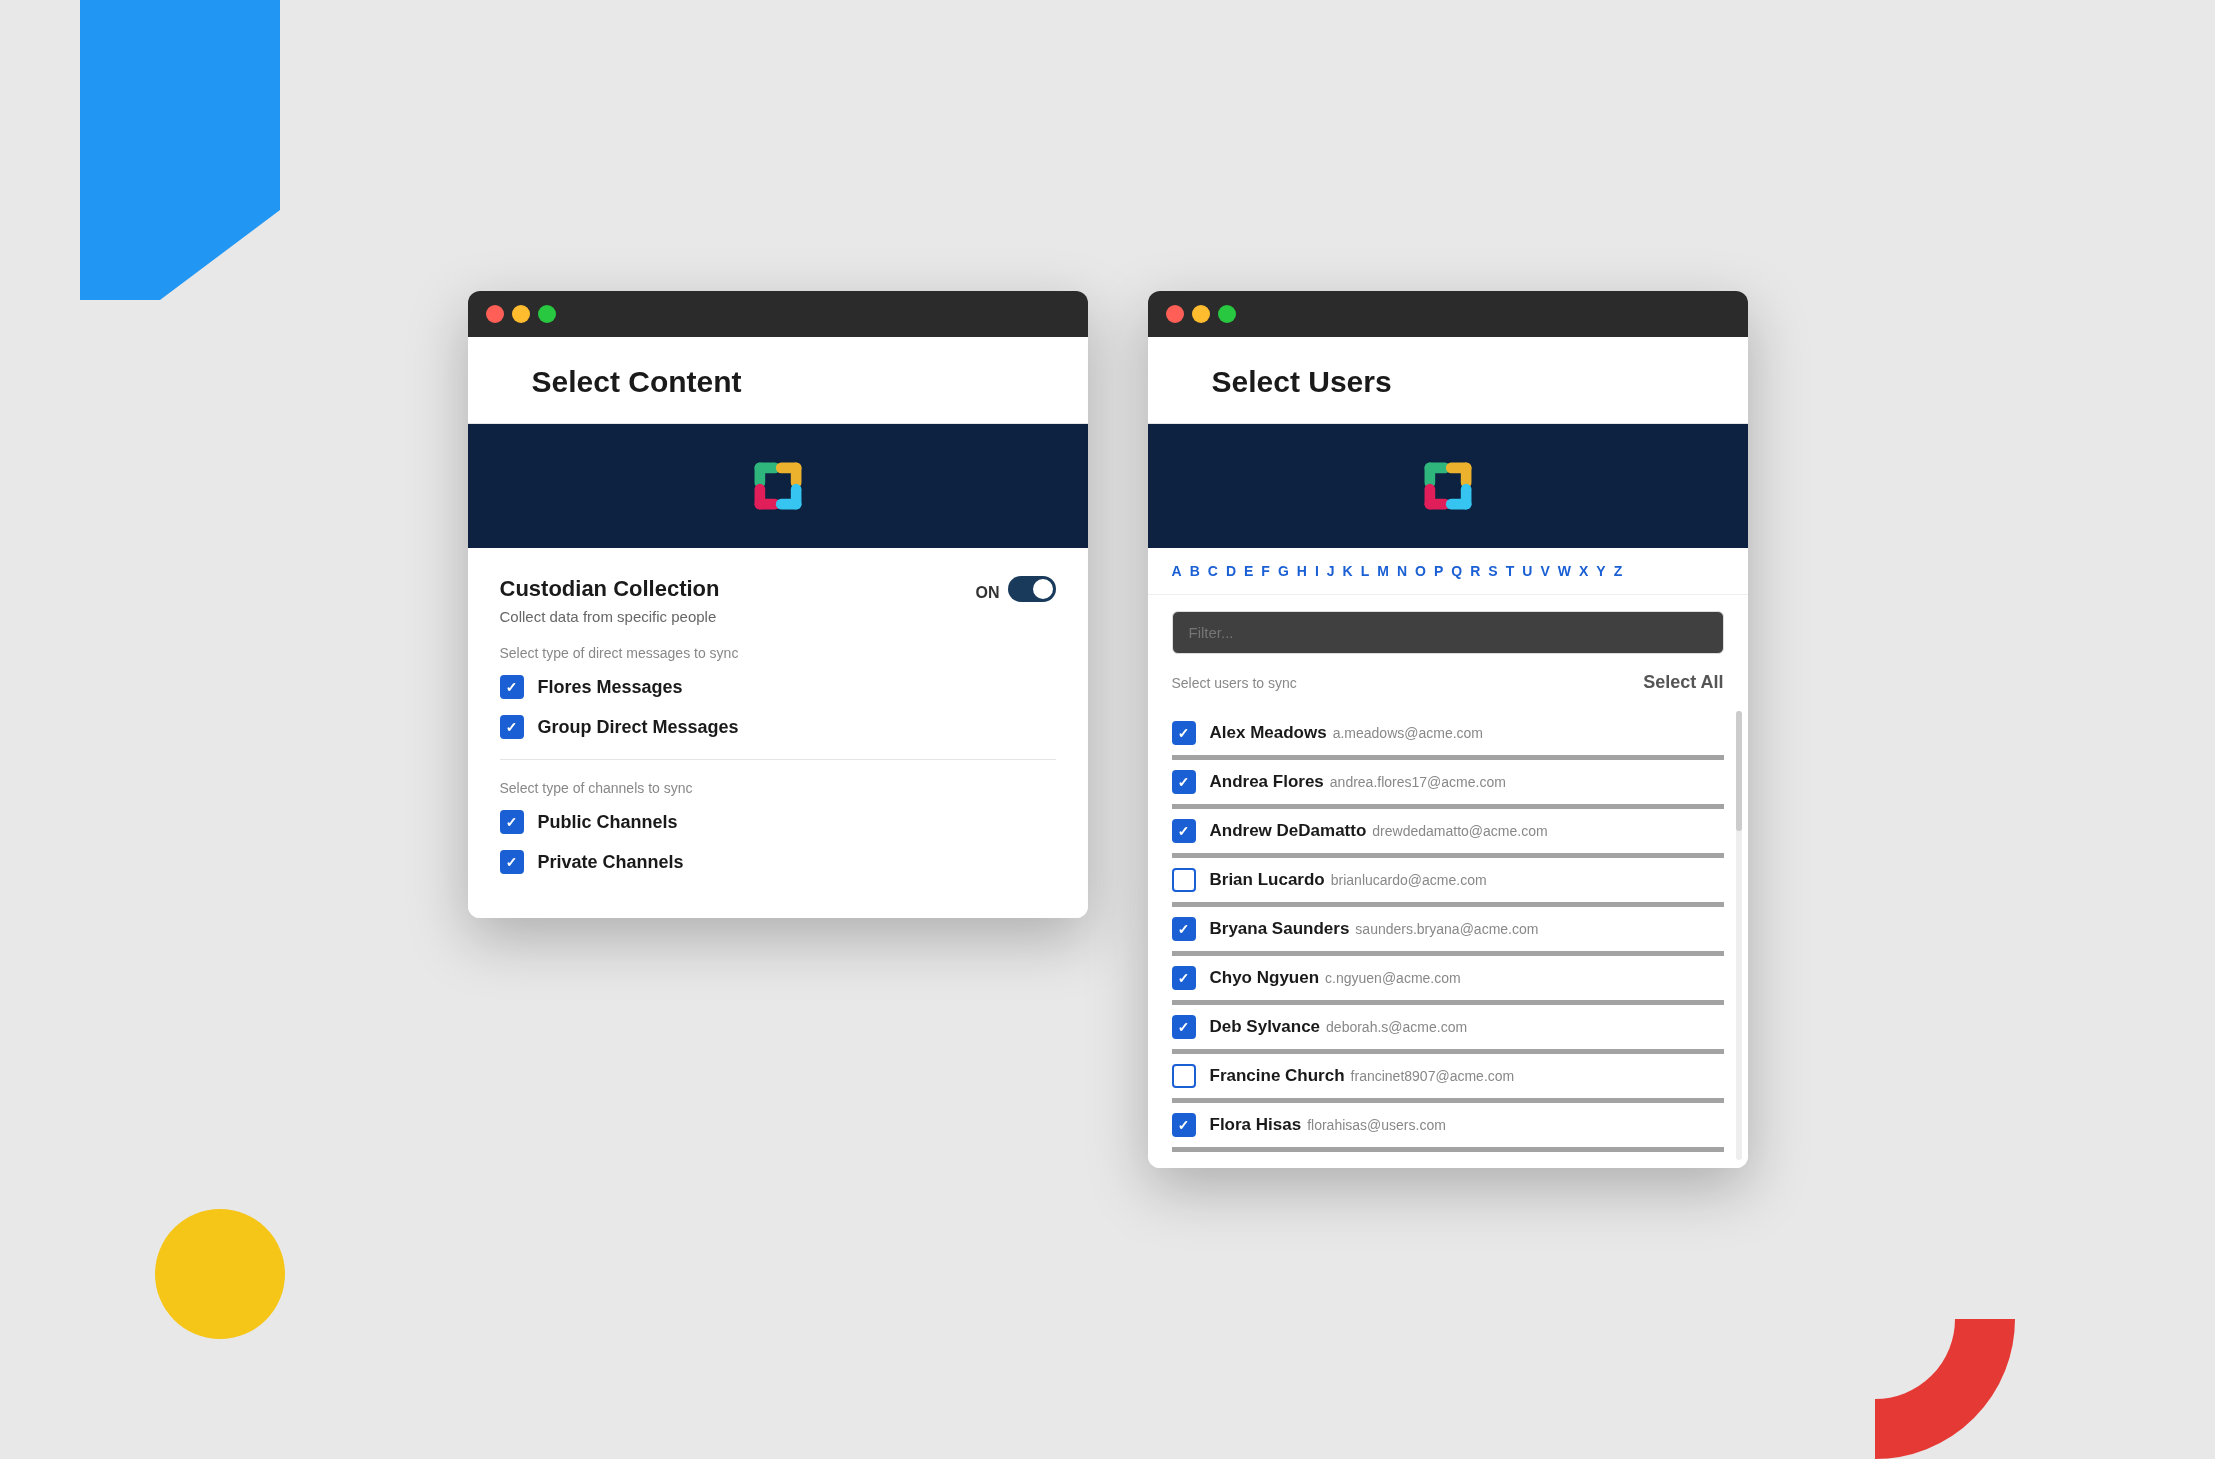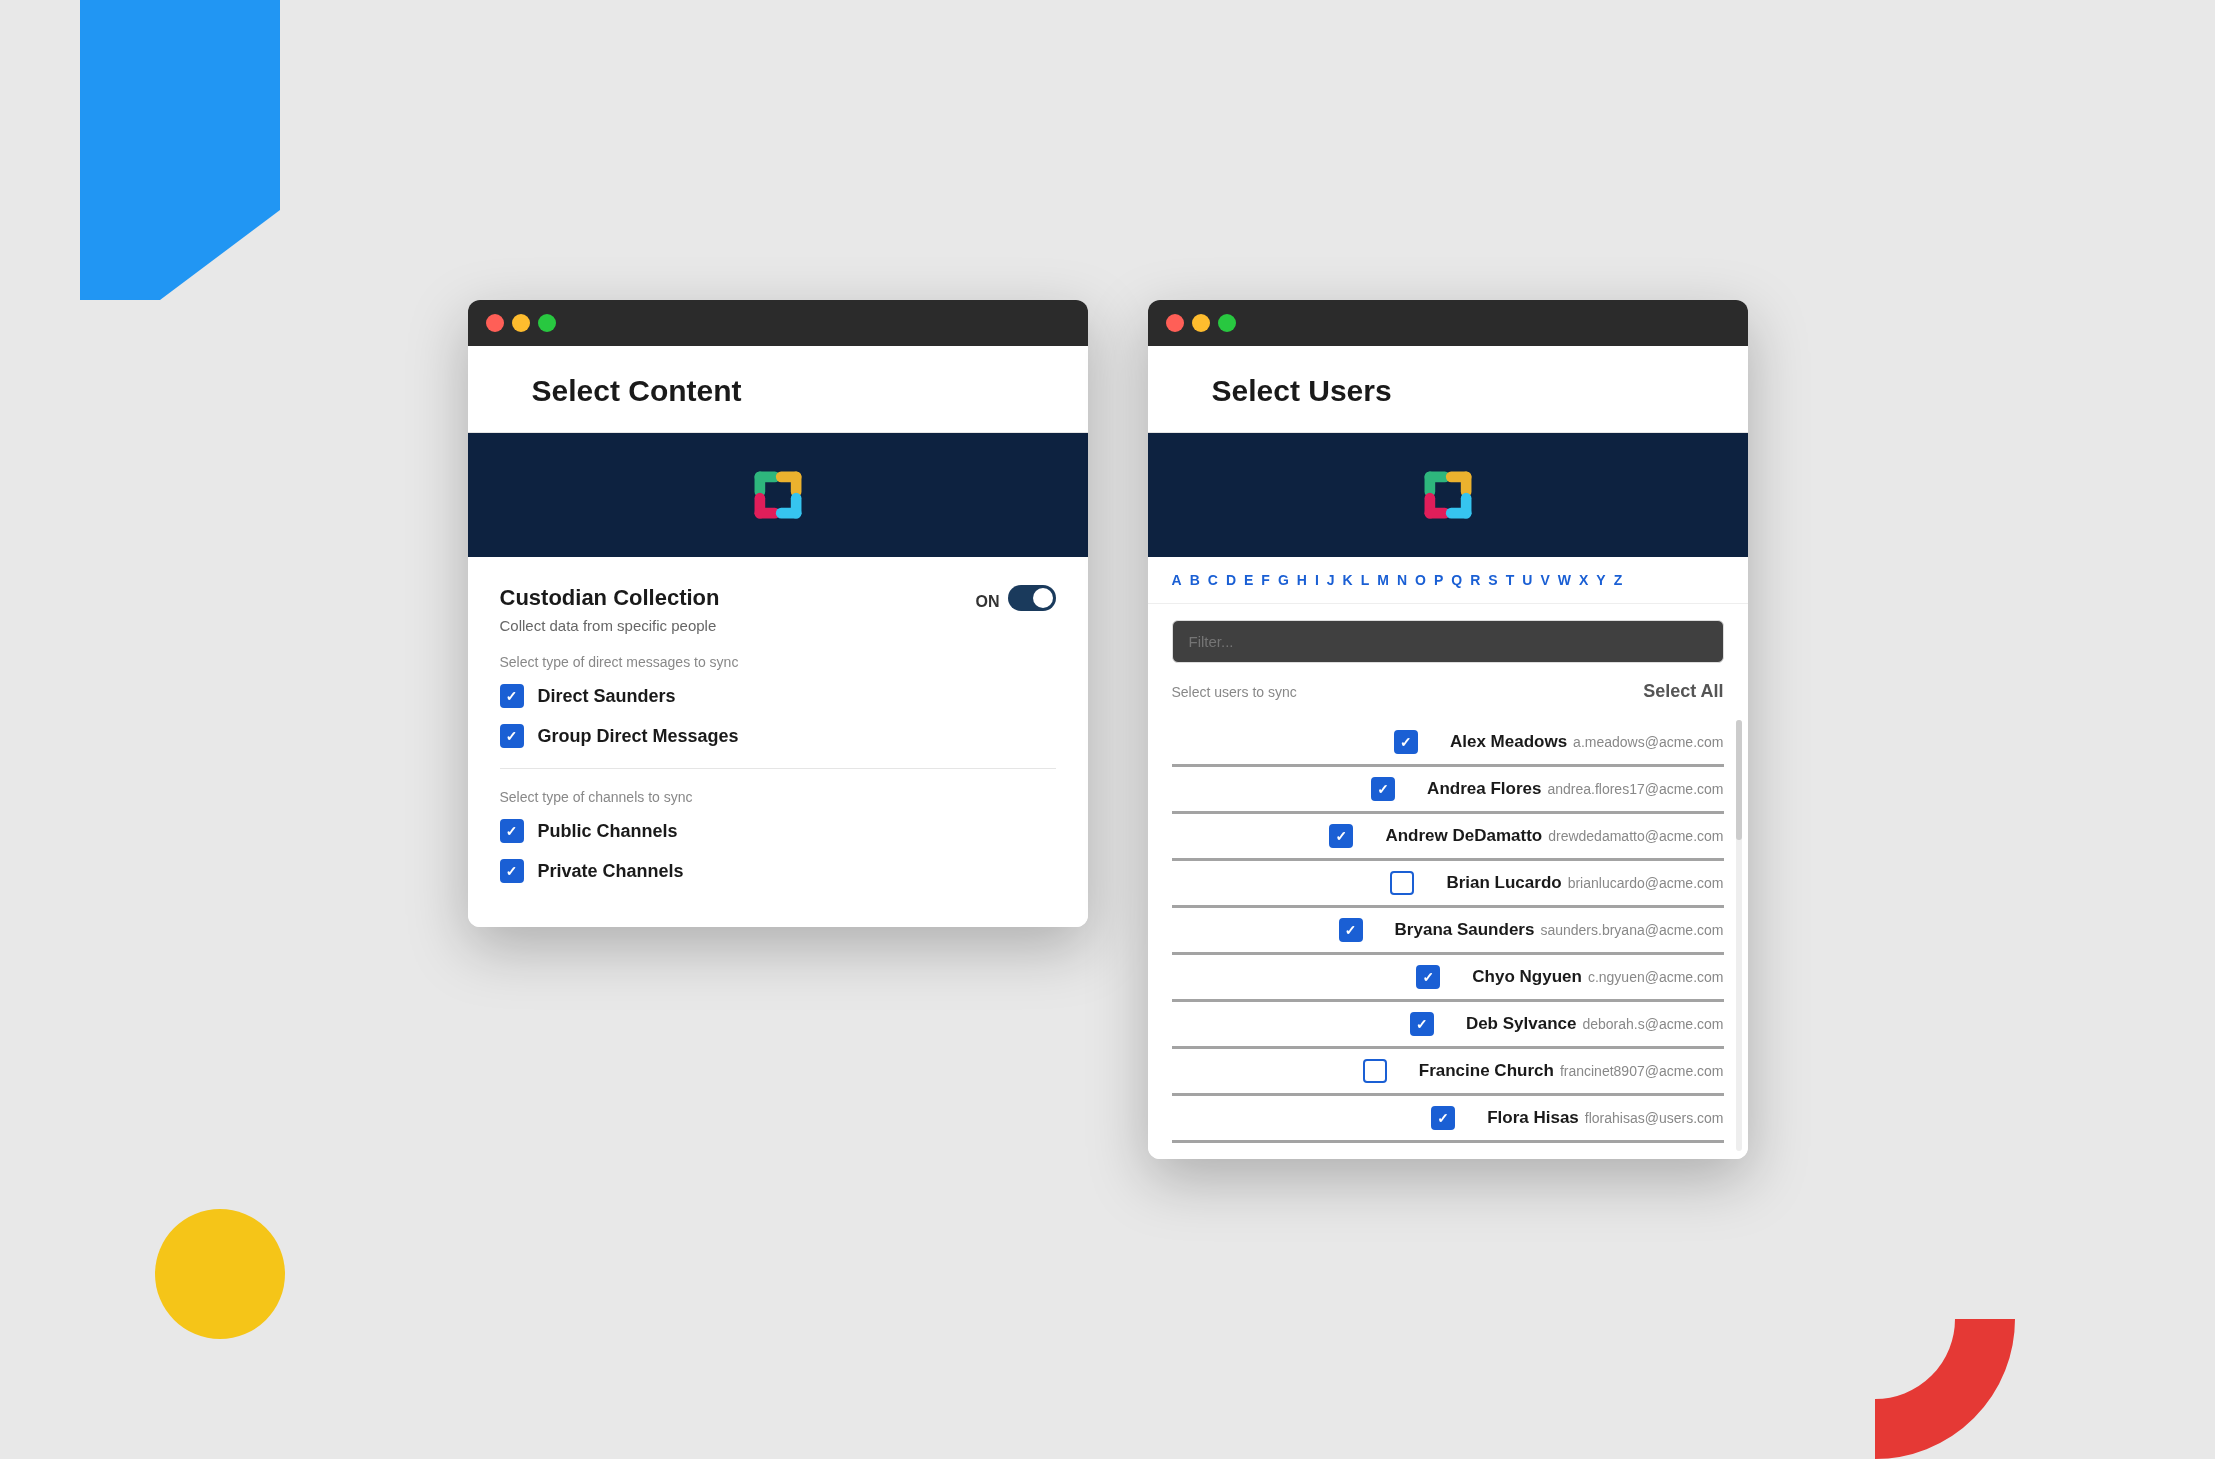--- a/index.html
+++ b/index.html
@@ -284,24 +284,23 @@
 
     .users-list {
       background: #fff;
       padding: 8px 24px 16px;
       position: relative;
     }
 
     .user-item {
       display: flex;
       align-items: center;
-      gap: 32px;
+      gap: 14px;
       padding: 10px 0;
-      border-bottom: 3px solid #a3a3a3;
-      justify-content: flex-end;
+      border-bottom: 5px solid #a3a3a3;
     }
 
     .user-item:last-child {
       border-bottom: none;
     }
 
     .user-name {
       font-size: 17px;
       font-weight: 600;
       color: #1a1a1a;
@@ -375,21 +374,21 @@
           <span class="toggle-label">ON</span>
           <div class="toggle-switch"></div>
         </div>
       </div>
       <p class="section-subtitle">Collect data from specific people</p>
 
       <p class="subsection-label">Select type of direct messages to sync</p>
 
       <div class="checkbox-item">
         <div class="checkbox-box checked"></div>
-        <span class="checkbox-label">Direct Saunders</span>
+        <span class="checkbox-label">Flores Messages</span>
       </div>
       <div class="checkbox-item">
         <div class="checkbox-box checked"></div>
         <span class="checkbox-label">Group Direct Messages</span>
       </div>
 
       <div class="divider"></div>
 
       <p class="subsection-label">Select type of channels to sync</p>
 

